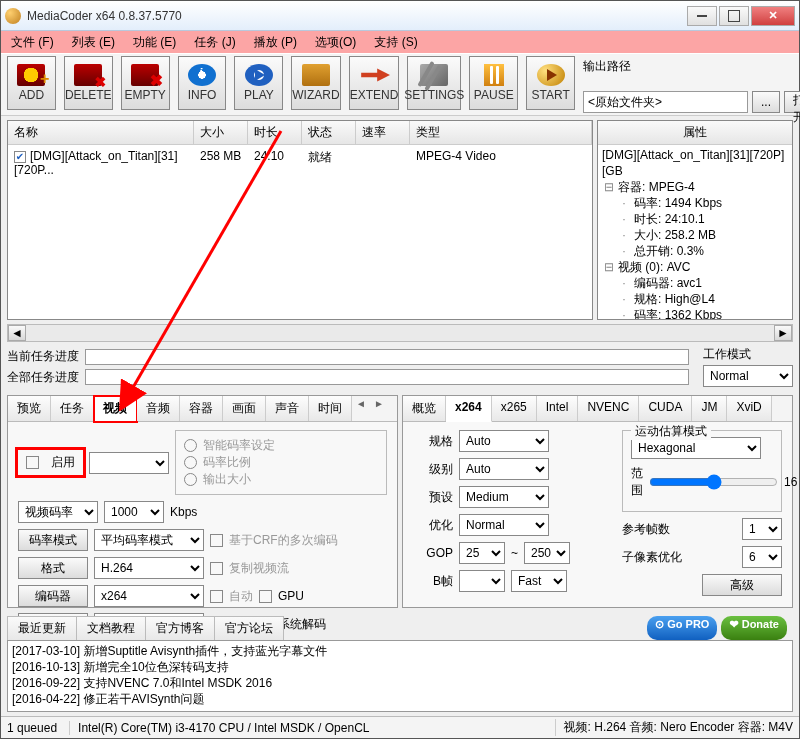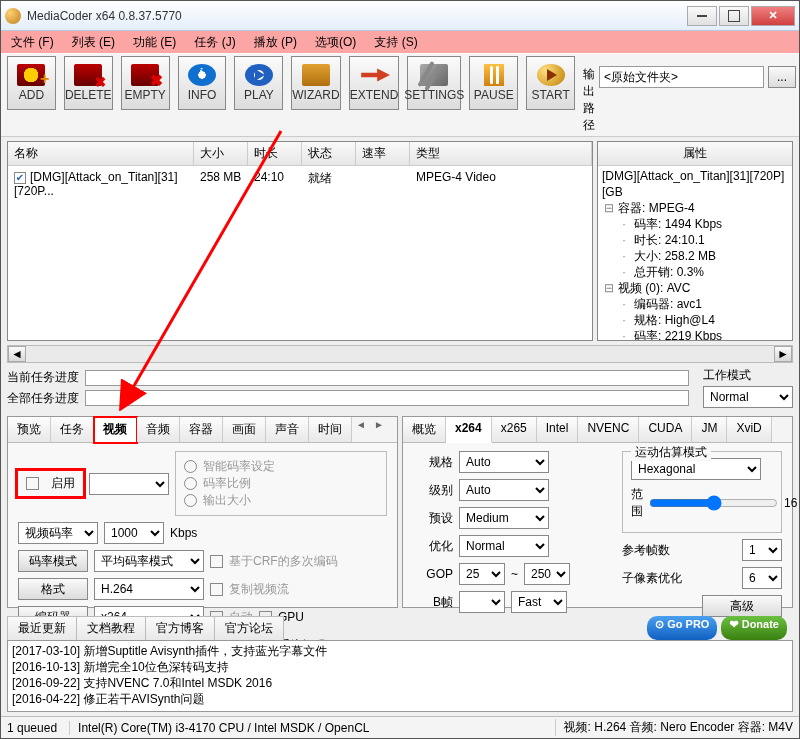--- a/index.html
+++ b/index.html
@@ -33,21 +33,21 @@
 .ticon.play::after { content: ""; position: absolute; left: 10px; top: 5px; border-left: 10px solid #2060c0; border-top: 6px solid transparent; border-bottom: 6px solid transparent; }
 .ticon.wizard { background: linear-gradient(#e0a030,#b07010); border-radius: 2px; }
 .ticon.extend { background: #d04020; clip-path: polygon(10% 40%, 60% 40%, 60% 20%, 100% 50%, 60% 80%, 60% 60%, 10% 60%); width: 32px; }
 .ticon.settings { background: linear-gradient(135deg,#aaa,#666); border-radius: 2px; position: relative; }
 .ticon.settings::after { content: ""; position: absolute; left: 4px; top: -4px; width: 4px; height: 28px; background: #888; transform: rotate(30deg); border-radius: 2px; box-shadow: 8px 0 #888; }
 .ticon.pause { background: linear-gradient(#ffc040,#d08010); width: 20px; position: relative; }
 .ticon.pause::after { content: ""; position: absolute; left: 6px; top: 2px; width: 3px; height: 18px; background: #fff; box-shadow: 6px 0 #fff; border-radius: 1px; }
 .ticon.start { background: radial-gradient(circle at 30% 30%,#ffdf7f,#c08000); border-radius: 50%; position: relative; }
 .ticon.start::after { content: ""; position: absolute; left: 10px; top: 5px; border-left: 10px solid #830; border-top: 6px solid transparent; border-bottom: 6px solid transparent; }
 
-.outpath { margin-left: auto; display: flex; gap: 4px; width: 210px; padding-top: 2px; margin-top: 8px; }
+.outpath { margin-left: auto; display: flex; flex-direction: column; gap: 16px; width: 210px; padding-top: 2px; }
 .outpath-row { display: flex; gap: 4px; }
 .outpath input { flex: 1; height: 22px; border: 1px solid #999; padding: 0 4px; background: #fff; }
 .smallbtn { height: 22px; border: 1px solid #888; background: linear-gradient(#fafafa,#dcdcdc); padding: 0 8px; }
 
 .main-split { display: flex; padding: 4px 6px; gap: 4px; }
 .filelist { flex: 1; border: 1px solid #888; background: #fff; height: 200px; display: flex; flex-direction: column; }
 .filelist-head { display: flex; background: linear-gradient(#fafafa,#e6e6e6); border-bottom: 1px solid #ccc; }
 .filelist-head span { padding: 3px 6px; border-right: 1px solid #ccc; }
 .filelist-row { display: flex; padding: 2px 6px; }
 .filelist-row span { padding: 2px 0; }
@@ -217,21 +217,21 @@
       <div class="prop-body">
         <div class="l1">[DMG][Attack_on_Titan][31][720P][GB</div>
         <div class="l2">容器: MPEG-4</div>
         <div class="l3">码率: 1494 Kbps</div>
         <div class="l3">时长: 24:10.1</div>
         <div class="l3">大小: 258.2 MB</div>
         <div class="l3">总开销: 0.3%</div>
         <div class="l2">视频 (0): AVC</div>
         <div class="l3">编码器: avc1</div>
         <div class="l3">规格: High@L4</div>
-        <div class="l3">码率: 2219 Kbps</div>
+        <div class="l3">码率: 1362 Kbps</div>
 
       </div>
     </div>
   </div>
 
   <div class="hscroll">
     <div class="arrow">◄</div>
     <div class="track"></div>
     <div class="arrow">►</div>
   </div>

